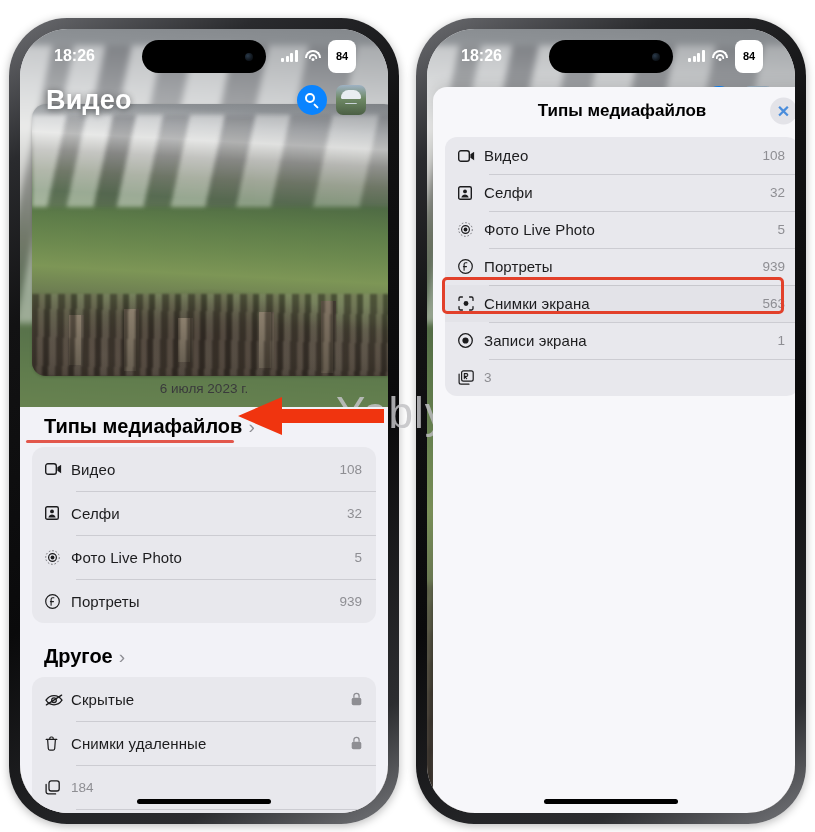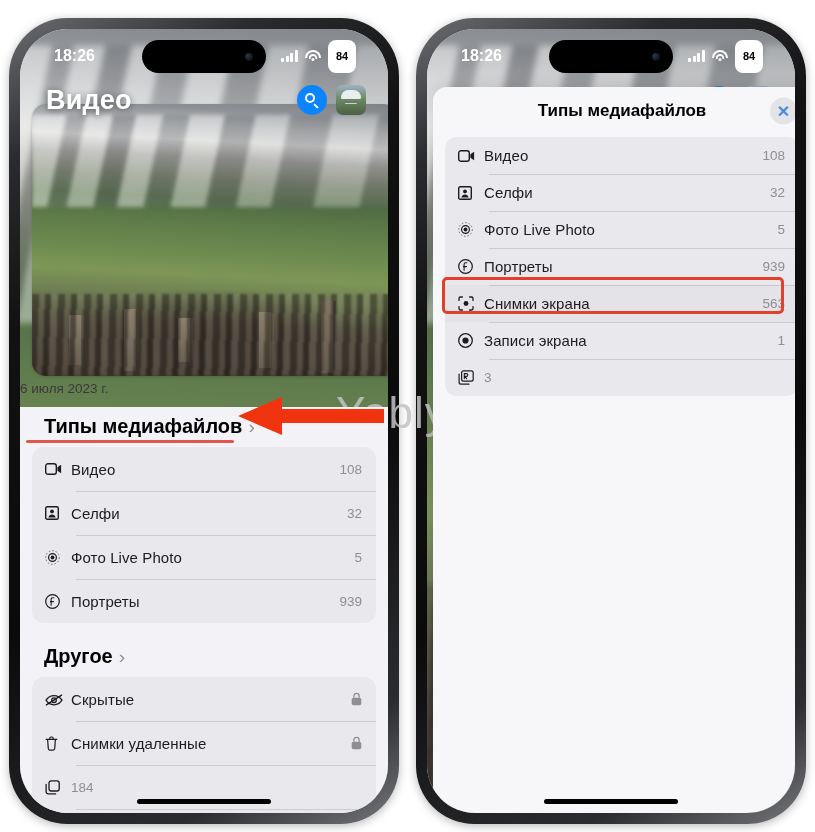--- a/index.html
+++ b/index.html
@@ -129,21 +129,21 @@
     background:#e9eef1; box-shadow:0 9px 0 -4px #c9d3d8;
   }
 
   
   .photo-card {
     position:absolute; left:12px; top:75px; width:366px; height:272px;
     border-radius:14px; overflow:hidden; z-index:10;
     box-shadow: 0 1px 3px rgba(0,0,0,.18);
   }
   .date-caption {
-    position:absolute; left:0; top:352px; width:100%; text-align:left;
+    position:absolute; left:0; top:352px; width:100%; text-align:center;
     font-size:13.5px; color:#3a3a3c; z-index:12;
   }
 
   
   .sheet-left {
     position:absolute; left:0; top:378px; width:100%; height:428px;
     background:#f2f2f7; z-index:12; padding:0 12px;
   }
   .section-head {
     display:flex; align-items:center; gap:6px;

